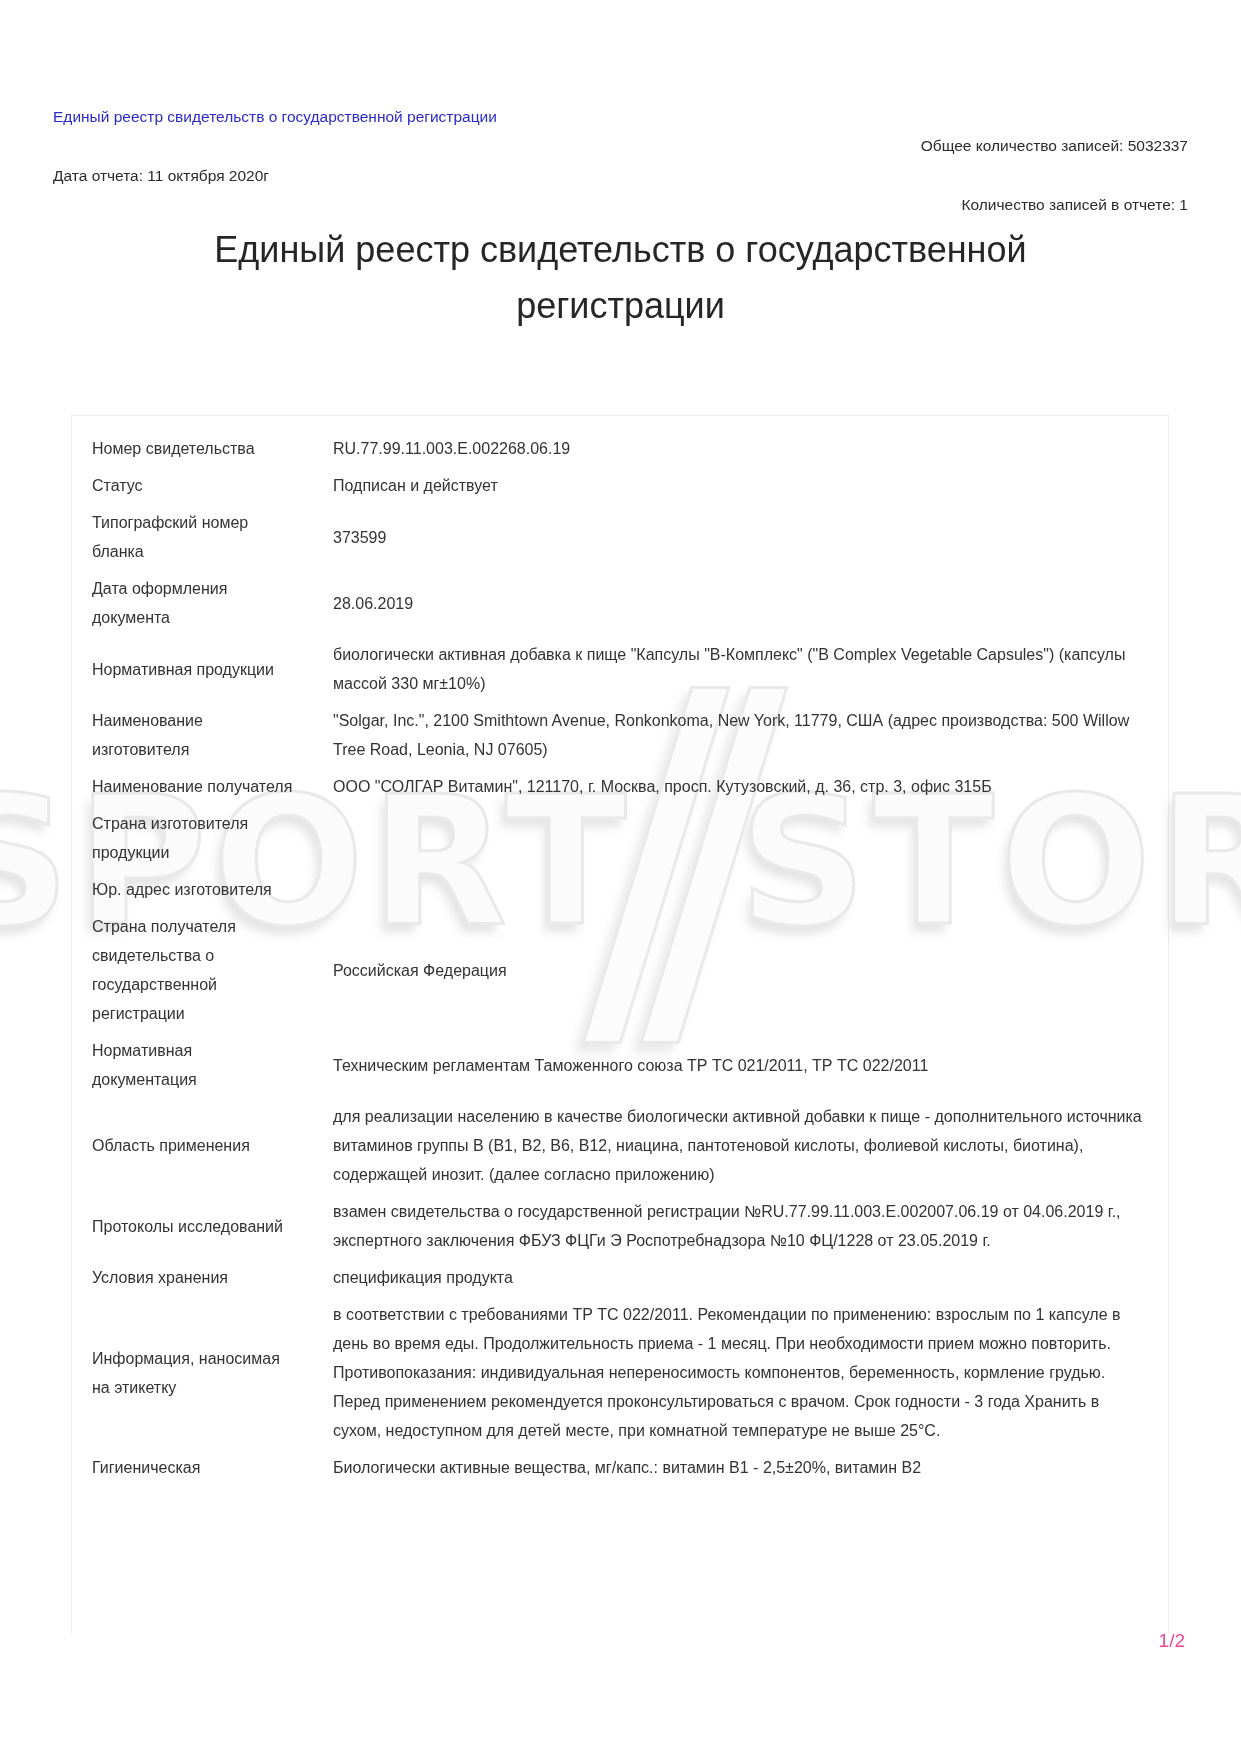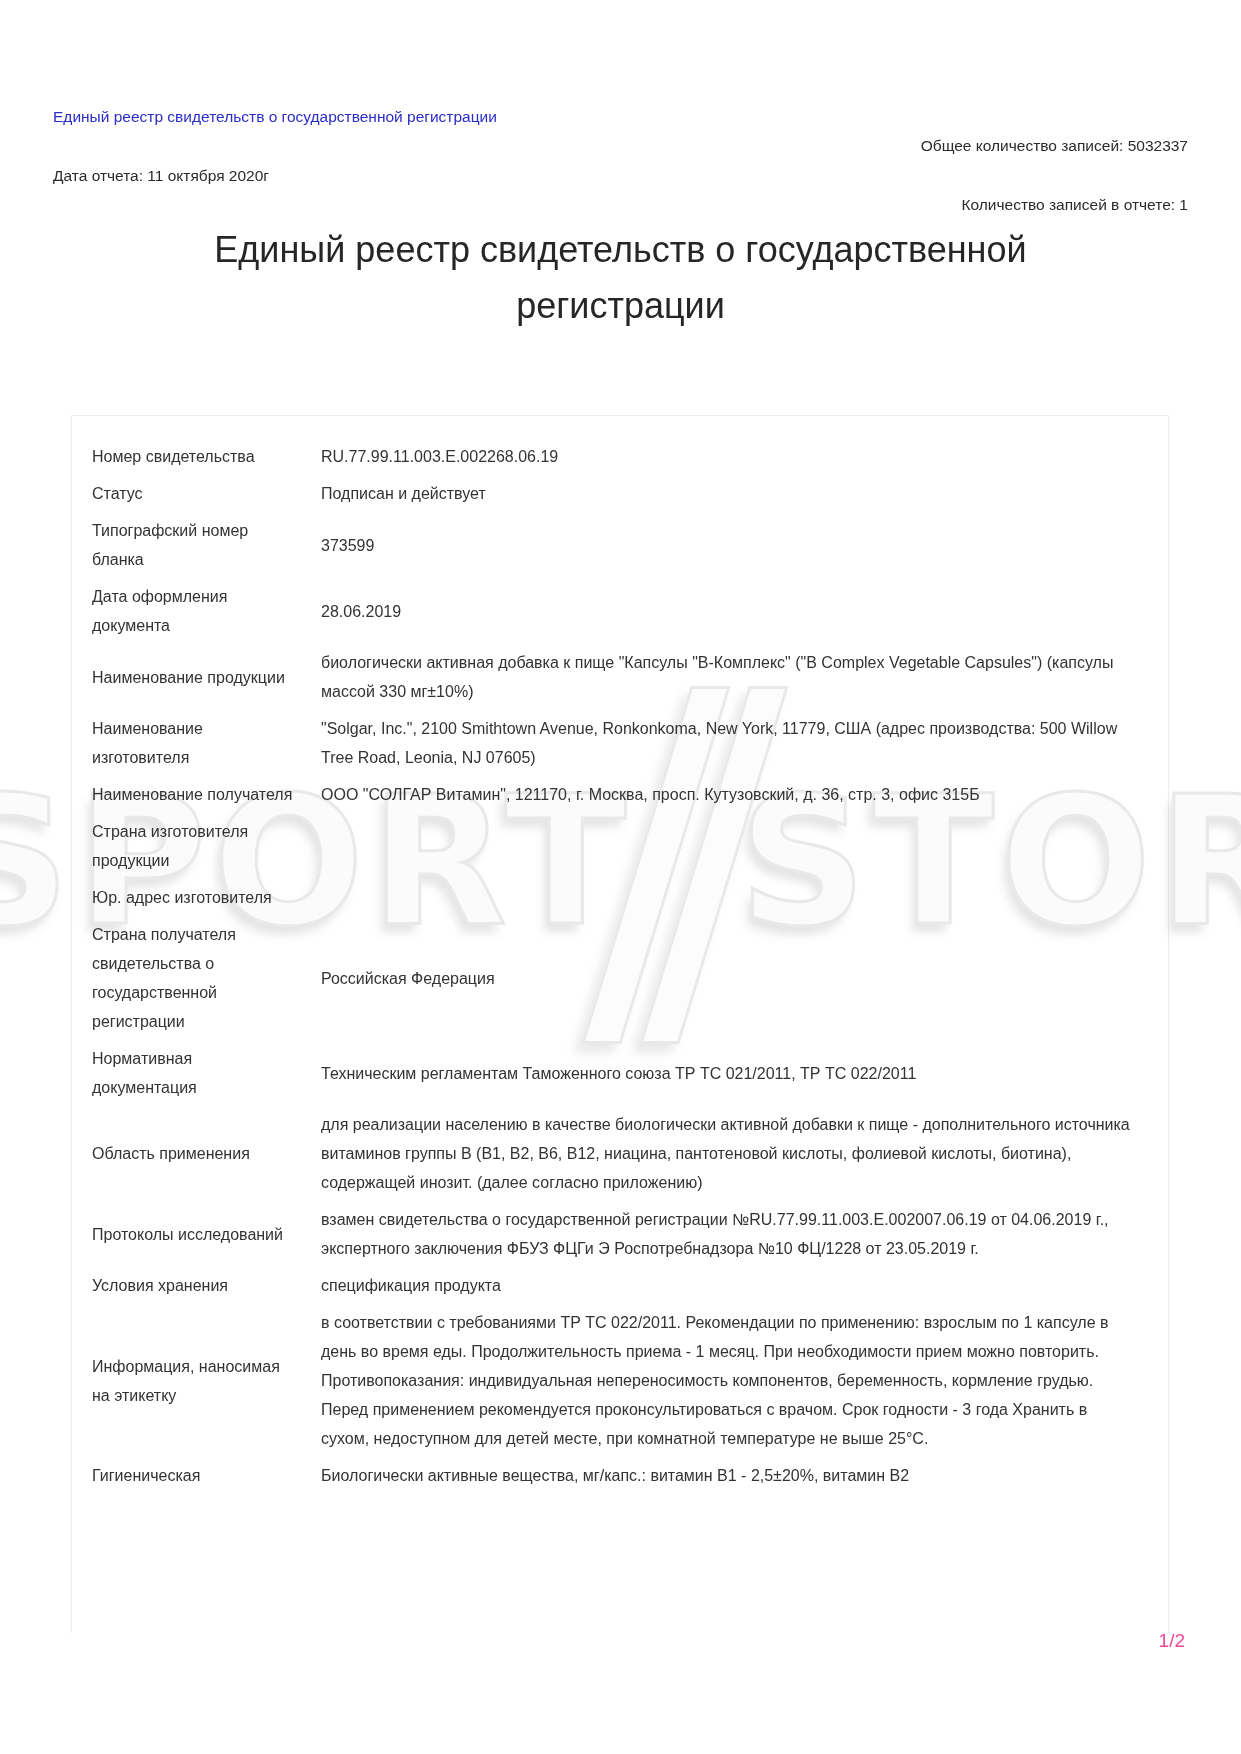--- a/index.html
+++ b/index.html
@@ -78,40 +78,40 @@
   }
 
   
   .registry-card {
     position: absolute;
     top: 415px; left: 71px;
     width: 1098px; height: 1218px;
     border: 1px solid #ededed;
     border-bottom: none;
     box-sizing: border-box;
-    padding-top: 22px;
+    padding-top: 14px;
     overflow: hidden;
     background: transparent;
   }
   .t-row {
     display: flex;
     align-items: center;
     padding: 4px 0 4px 20px;
     position: relative;
     z-index: 2;
   }
   .t-label {
     flex: none;
     width: 205px;
     font-size: 16px;
     line-height: 29px;
     color: #333333;
   }
   .t-value {
-    margin-left: 24px;
+    margin-left: 36px;
     width: 812px;
     font-size: 16px;
     line-height: 29px;
     color: #333333;
   }
 
   
   .page-number {
     position: absolute;
     top: 1630px; right: 56px;
@@ -151,21 +151,21 @@
     <div class="t-label">Типографский номер бланка</div>
     <div class="t-value">373599</div>
   </div>
 
   <div class="t-row">
     <div class="t-label">Дата оформления документа</div>
     <div class="t-value">28.06.2019</div>
   </div>
 
   <div class="t-row">
-    <div class="t-label">Наименование продукции</div>
+    <div class="t-label">Нормативная продукции</div>
     <div class="t-value">биологически активная добавка к пище "Капсулы "В-Комплекс" ("B Complex Vegetable Capsules") (капсулы массой 330 мг±10%)</div>
   </div>
 
   <div class="t-row">
     <div class="t-label">Наименование изготовителя</div>
     <div class="t-value">"Solgar, Inc.", 2100 Smithtown Avenue, Ronkonkoma, New York, 11779, США (адрес производства: 500 Willow Tree Road, Leonia, NJ 07605)</div>
   </div>
 
   <div class="t-row">
     <div class="t-label">Наименование получателя</div>

